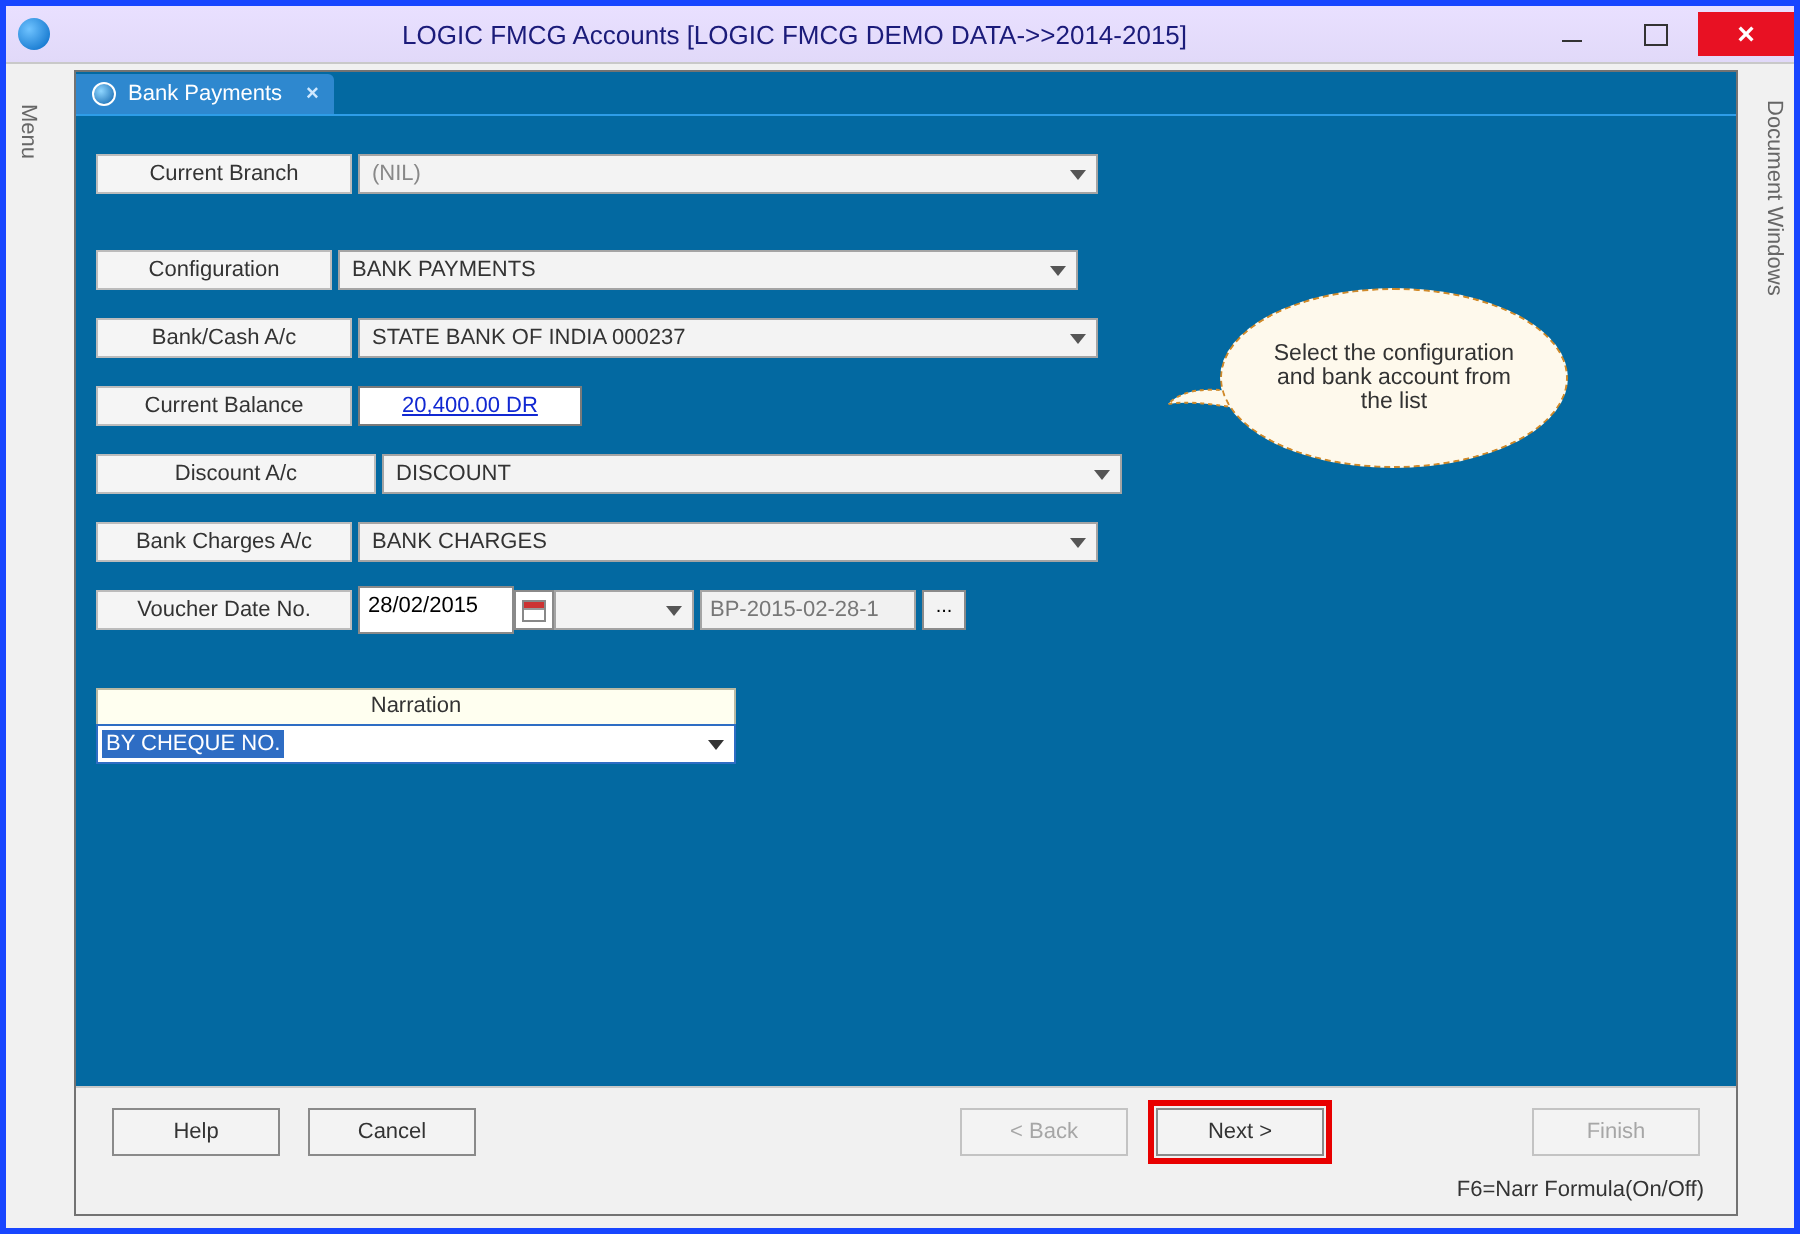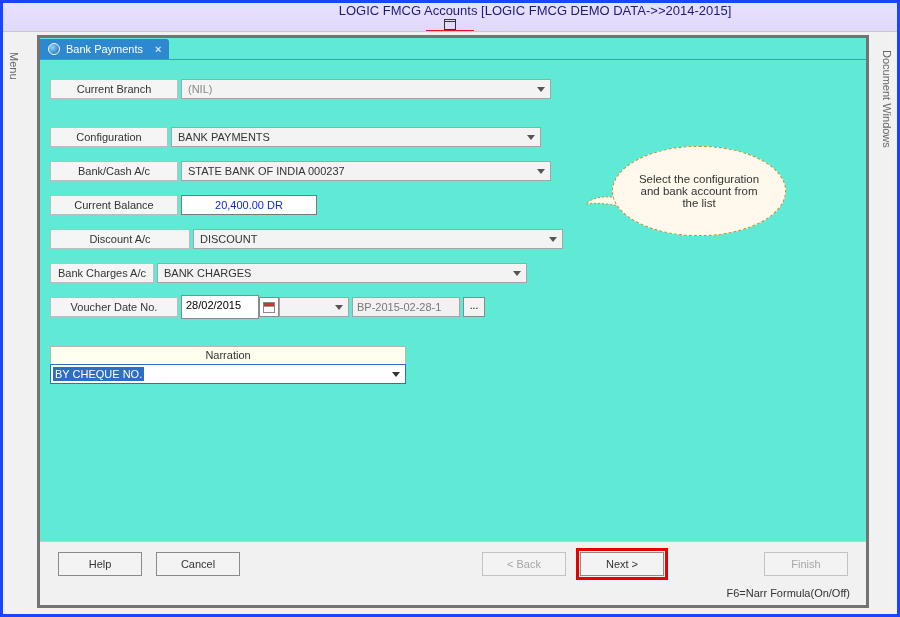--- a/index.html
+++ b/index.html
@@ -15,21 +15,20 @@
     border: 3px solid #1846ff;
     background: #f0f0f0;
   }
   
   .titlebar {
     height: 28px;
     background: linear-gradient(#e9e0ff, #e1d9f9);
     display: flex; align-items: center;
     font-size: 13px;
     color: #1b1b7a;
-    flex-direction: column;
   }
   .titlebar-icon {
     width: 16px; height: 16px; margin: 0 6px;
     border-radius: 50%;
     background: radial-gradient(circle at 35% 35%, #6fc3ff, #0067c4);
   }
   .titlebar-spacer { flex: 1; }
   .titlebar-title { margin-left: 170px; }
   .winbtn {
     width: 42px; height: 22px;
@@ -58,22 +57,22 @@
     padding: 4px 0;
   }
   .side-tab.right {
     left: auto; right: 4px; top: 14px;
     writing-mode: vertical-rl;
     font-size: 11px; color: #666;
   }
   .inner-panel {
     position: absolute;
     left: 34px; right: 28px; top: 3px; bottom: 6px;
-    background: #5eead4;
-    border: 3px solid #737373;
+    background: #0369a1;
+    border: 1px solid #737373;
   }
   
   .doc-tab-row {
     height: 22px;
     border-bottom: 1px solid #2e9de8;
     display: flex; align-items: center;
   }
   .doc-tab {
     background: #2e88cf;
     color: #fff;
@@ -114,24 +113,25 @@
     position: relative;
   }
   .form-sel .val { padding-left: 6px; line-height: 18px; display:inline-block }
   .form-sel::after {
     content: "";
     position: absolute; right: 5px; top: 7px;
     border-left: 4px solid transparent; border-right: 4px solid transparent;
     border-top: 5px solid #555;
   }
   .balance-box {
-    width: 136px; height: 20px;
+    width: 112px; height: 20px;
     background: #fff; border: 1px solid #7a7a7a;
     font-size: 11px; color: #1128d2; text-align: center;
     line-height: 18px;
+    text-decoration: underline;
   }
   .gap { height: 8px; }
   .voucher-row .date-input {
     width: 78px; height: 24px;
     background: #fff; border: 1px solid #8a8a8a;
     font-size: 11px; padding-left: 4px; line-height: 18px;
   }
   .cal-btn {
     width: 20px; height: 20px; border: 1px solid #8a8a8a;
     display: inline-flex; align-items: center; justify-content: center;
@@ -156,21 +156,21 @@
   .voucher-no {
     width: 108px; height: 20px; border: 1px solid #a4a4a4;
     background: #f1f1f1; font-size: 11px; color: #777;
     line-height: 18px; padding-left: 4px;
   }
   .dots-btn {
     width: 22px; height: 20px; border: 1px solid #8a8a8a;
     background: #f3f3f3; font-size: 10px; text-align: center; line-height: 16px;
   }
   
-  .narration-block { margin-top: 28px; width: 356px; }
+  .narration-block { margin-top: 28px; width: 320px; }
   .narr-header {
     height: 19px; background: #fffff0;
     border: 1px solid #b9b9a3;
     font-size: 11px; color: #333;
     text-align: center; line-height: 17px;
   }
   .narr-select {
     height: 20px; border: 1px solid #2e6dc4;
     background: #fff; position: relative;
     margin-top: -1px;
@@ -287,21 +287,21 @@
         </div>
 
         <div class="form-row">
           <div class="form-label" style="width:140px">Discount A/c</div>
           <div class="form-sel">
             <span class="val">DISCOUNT</span>
           </div>
         </div>
 
         <div class="form-row">
-          <div class="form-label" style="width:104px">Bank Charges A/c</div>
+          <div class="form-label" style="width:128px">Bank Charges A/c</div>
           <div class="form-sel">
             <span class="val">BANK CHARGES</span>
           </div>
         </div>
 
         <div class="form-row voucher-row" style="gap:0">
           <div class="form-label" style="width:128px">Voucher Date  No.</div>
           <div class="date-input">28/02/2015</div>
           <div class="cal-btn">
               <span class="cal-ico"></span>

